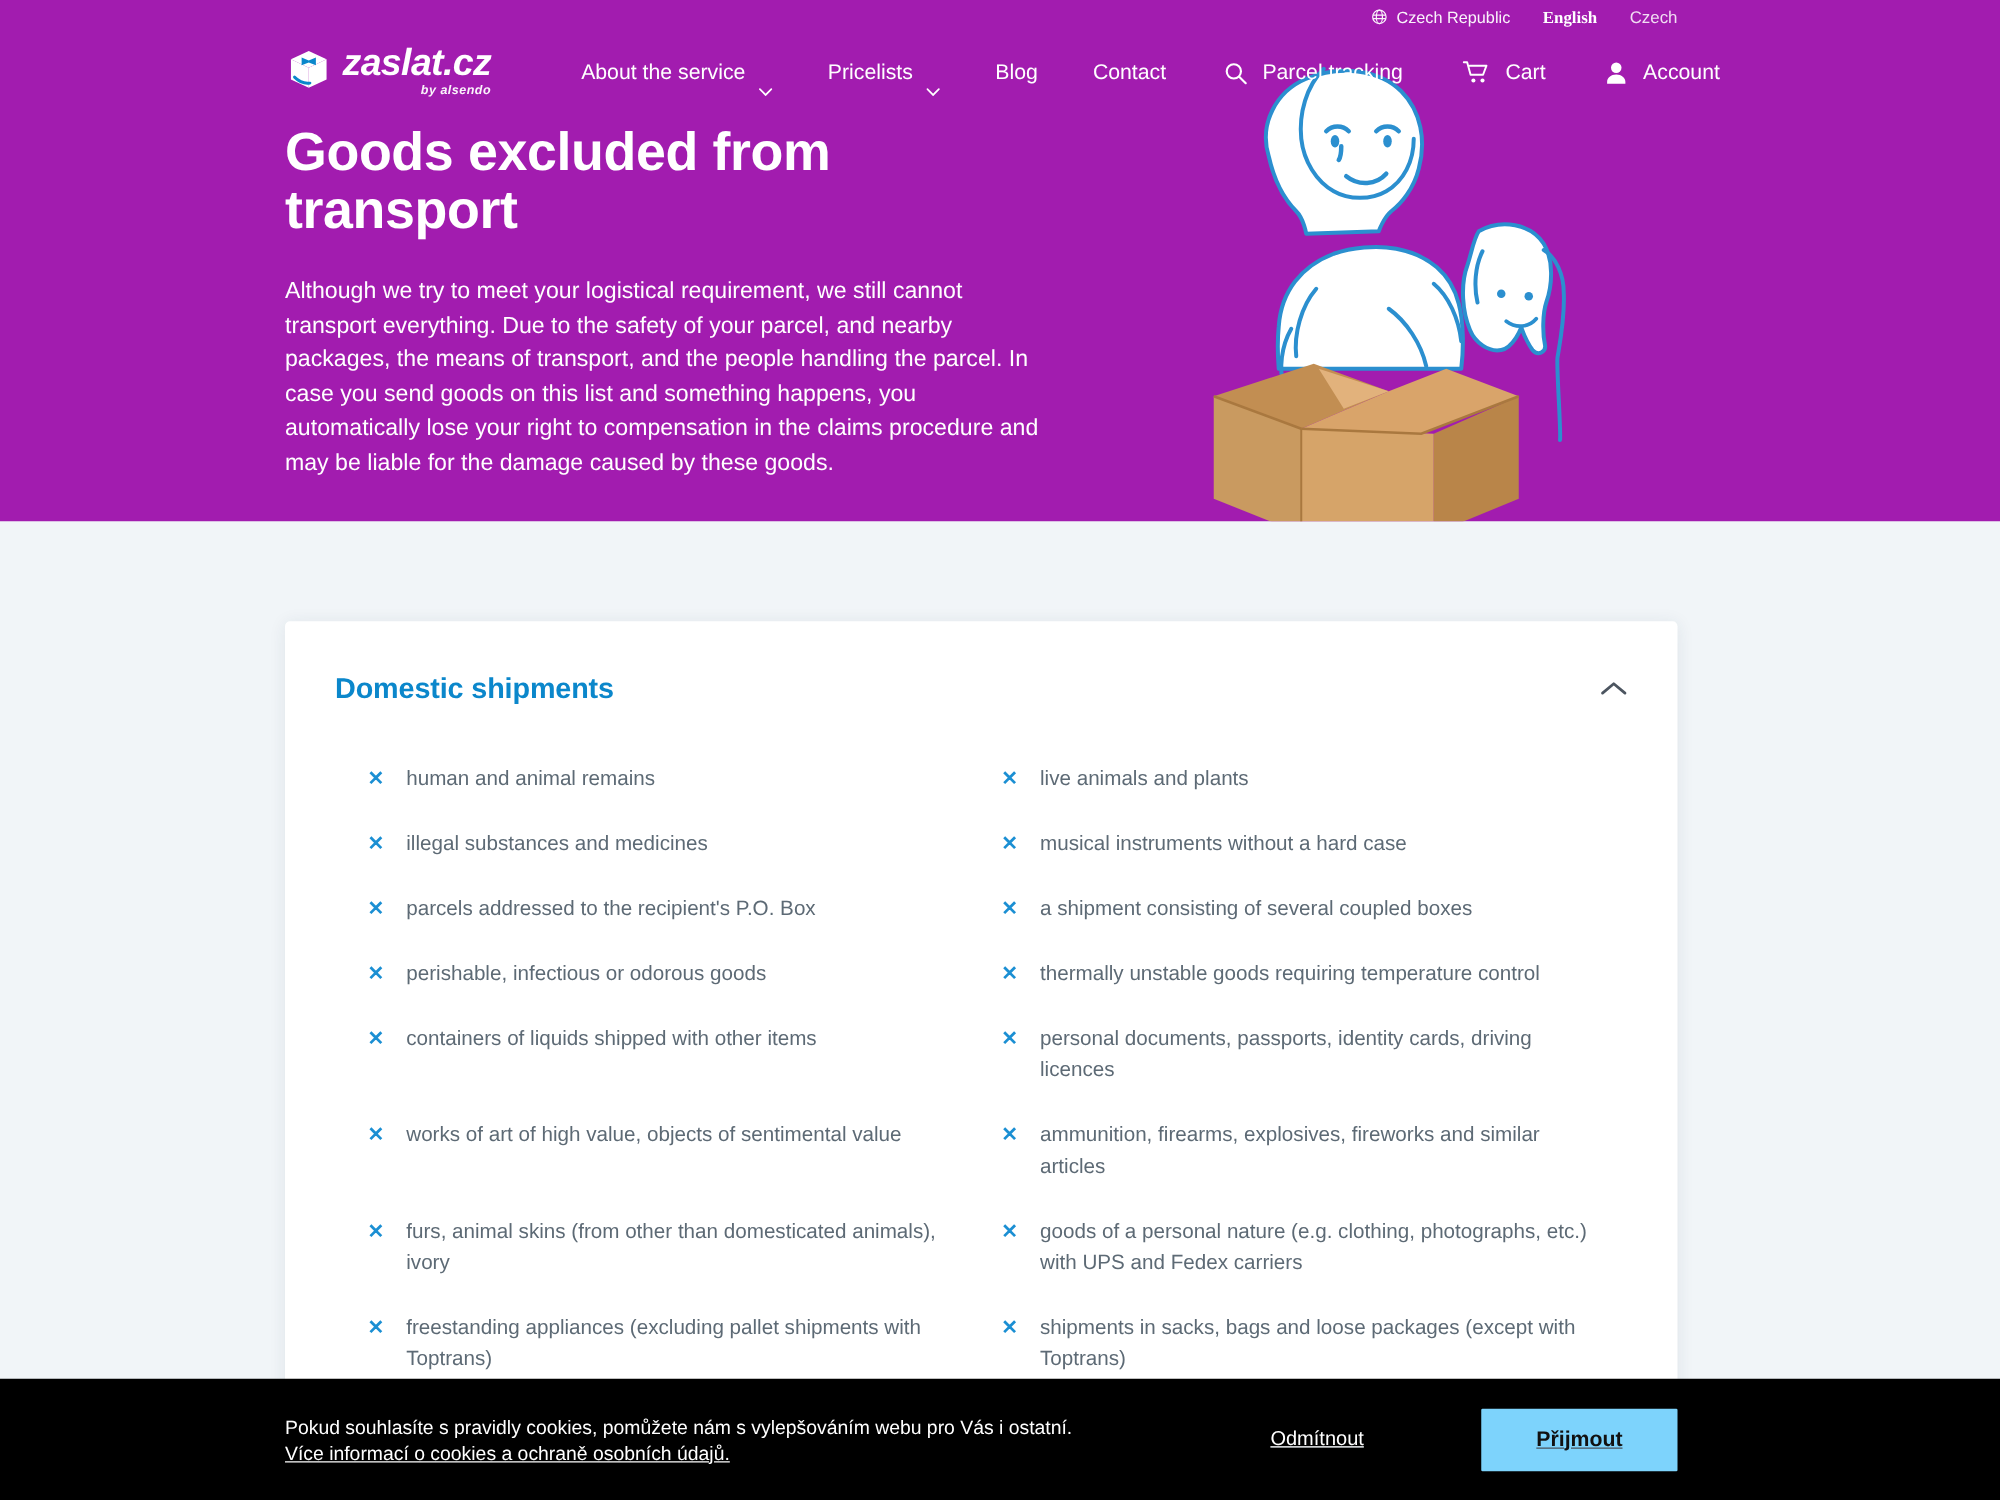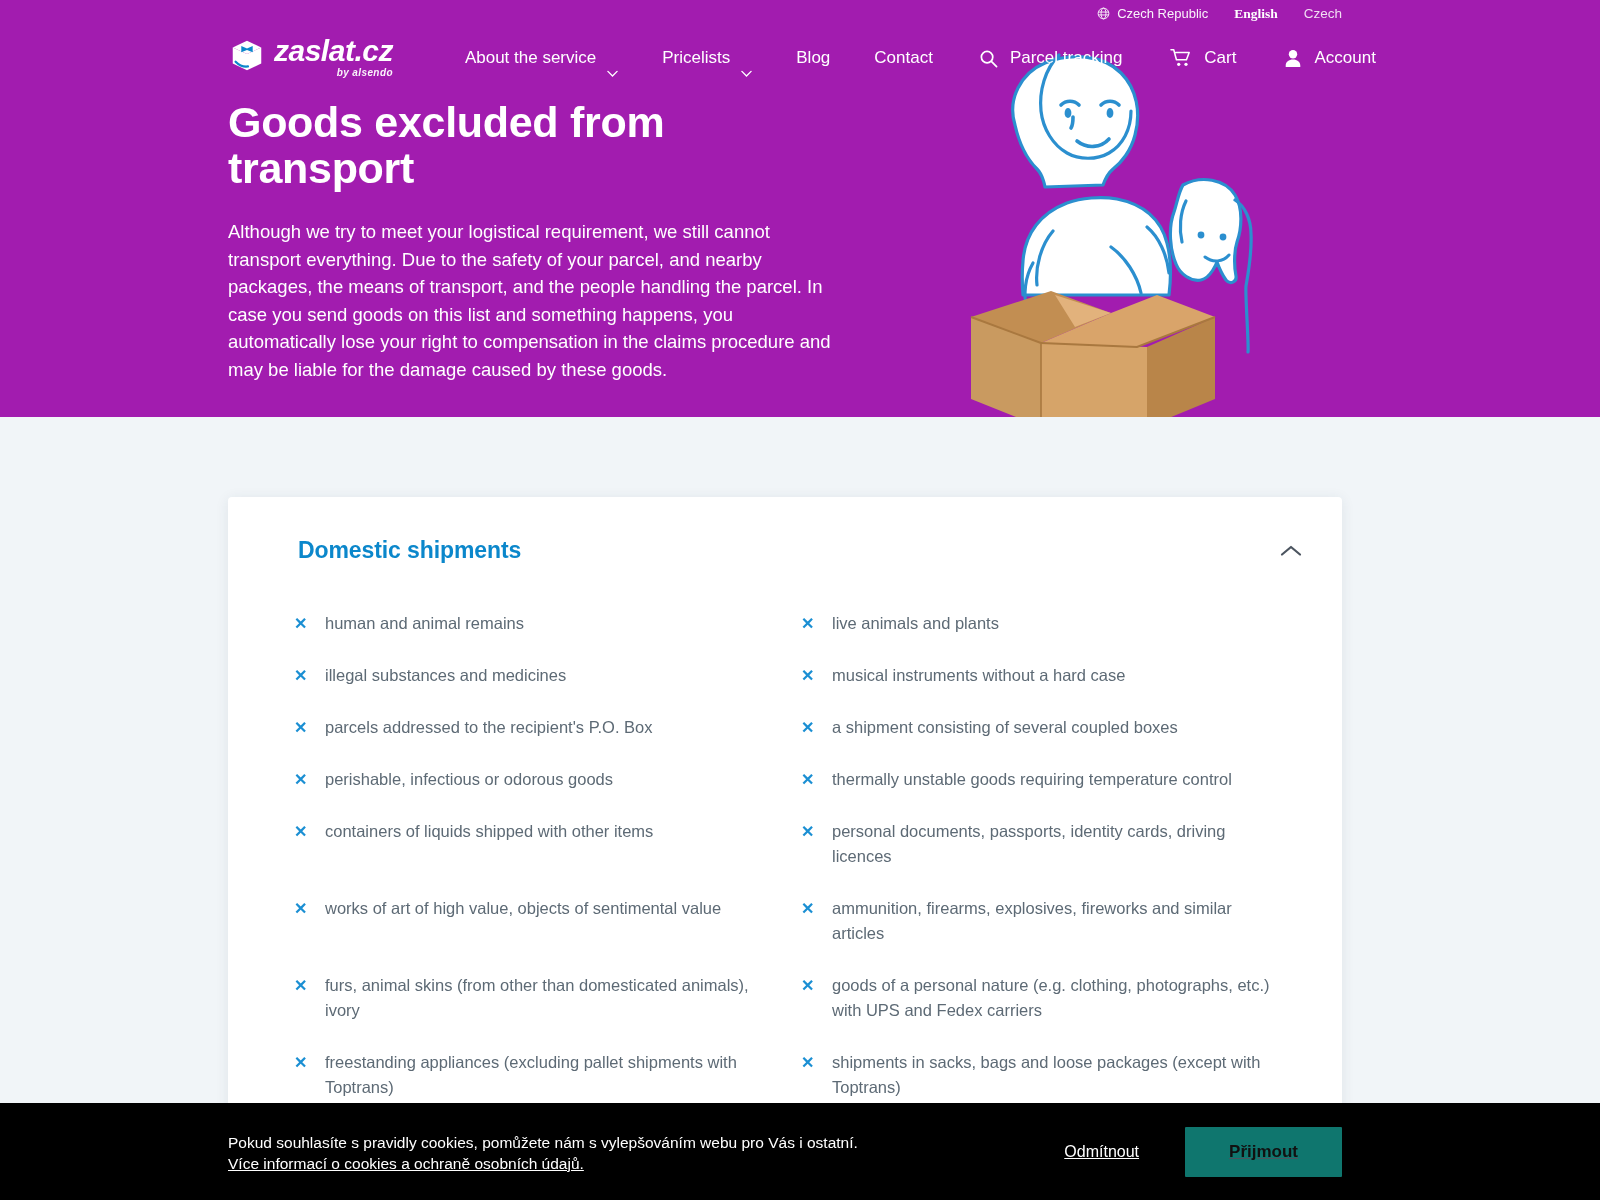--- a/index.html
+++ b/index.html
@@ -168,21 +168,20 @@
     padding: 40px 40px 30px 40px;
     min-height: 640px;
   }
 
   .card-head {
     display: flex;
     align-items: center;
     justify-content: space-between;
     padding: 0 0 0 0;
     cursor: pointer;
-    margin-left: 30px;
   }
   .card-title {
     color: #0b87cb;
     font-size: 23px;
     font-weight: 700;
     letter-spacing: -0.1px;
   }
   .chev-up { width: 22px; height: 14px; display: block; }
 
   .lists {
@@ -249,29 +248,30 @@
     background: none;
     border: none;
     color: #ffffff;
     font-family: inherit;
     font-size: 16px;
     text-decoration: underline;
     cursor: pointer;
     padding: 6px 2px;
   }
   .btn-accept {
-    background: #0f766e;
+    background: #7dd3fc;
     border: none;
     color: #111111;
     font-family: inherit;
     font-size: 17px;
     font-weight: 700;
     padding: 15px 44px;
     cursor: pointer;
     border-radius: 1px;
+    margin-left: 48px;
   }
 </style>
 </head>
 <body>
 
 <header class="hero">
 
   <div class="topbar">
     <div class="country">
       <span class="globe-icon">

